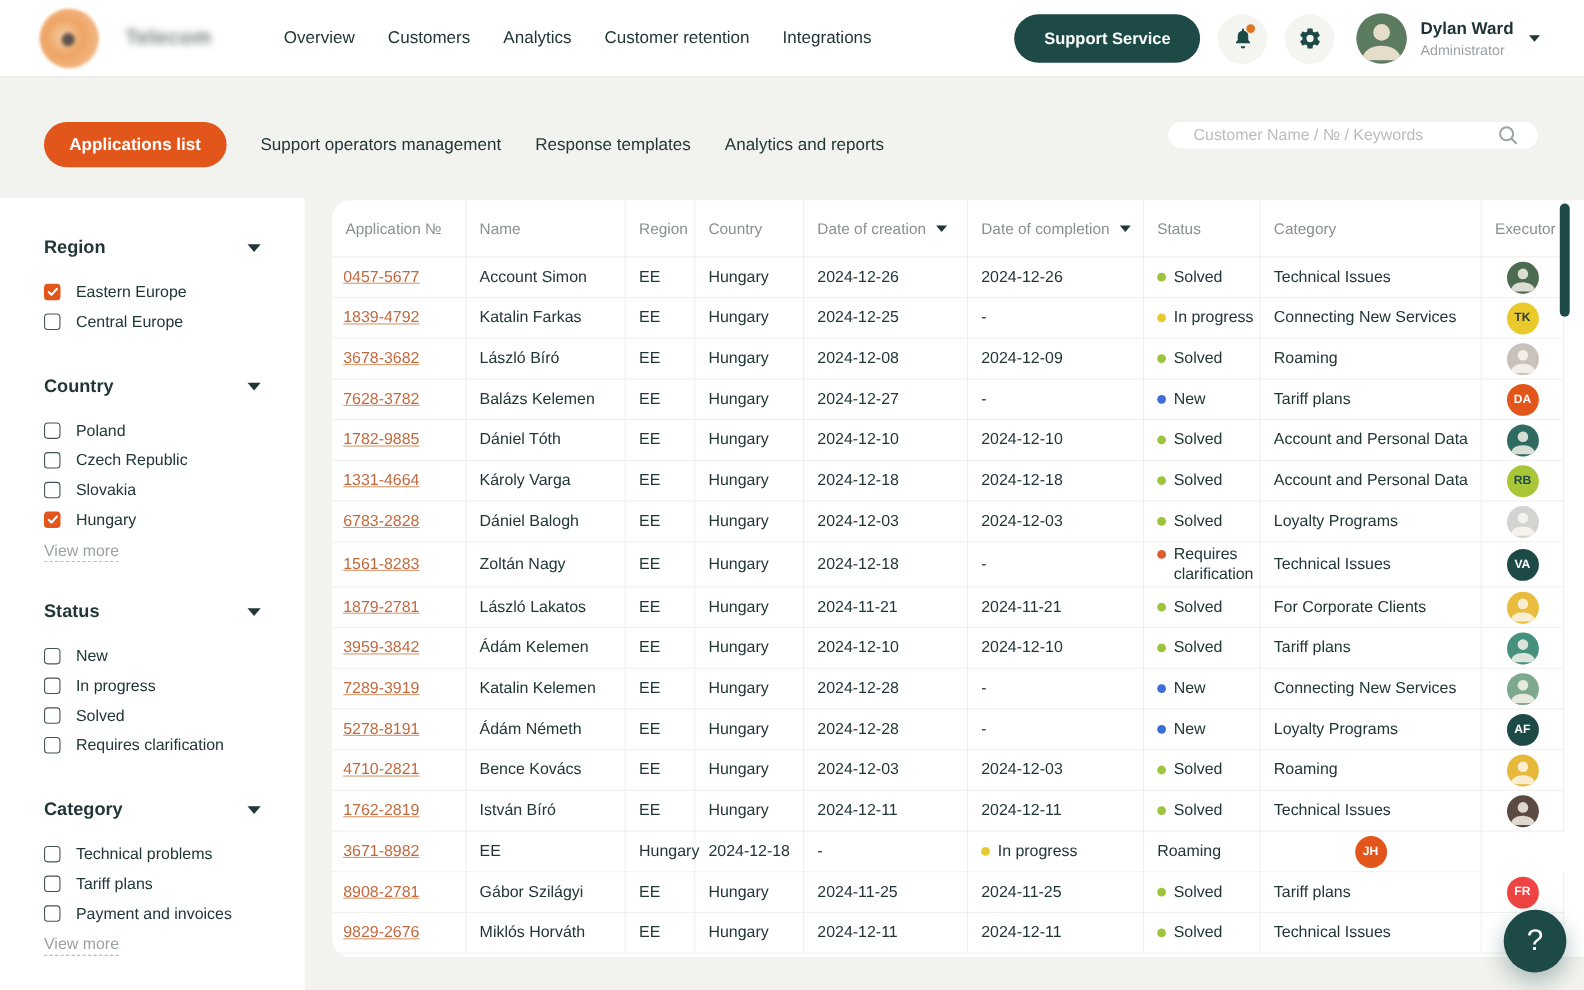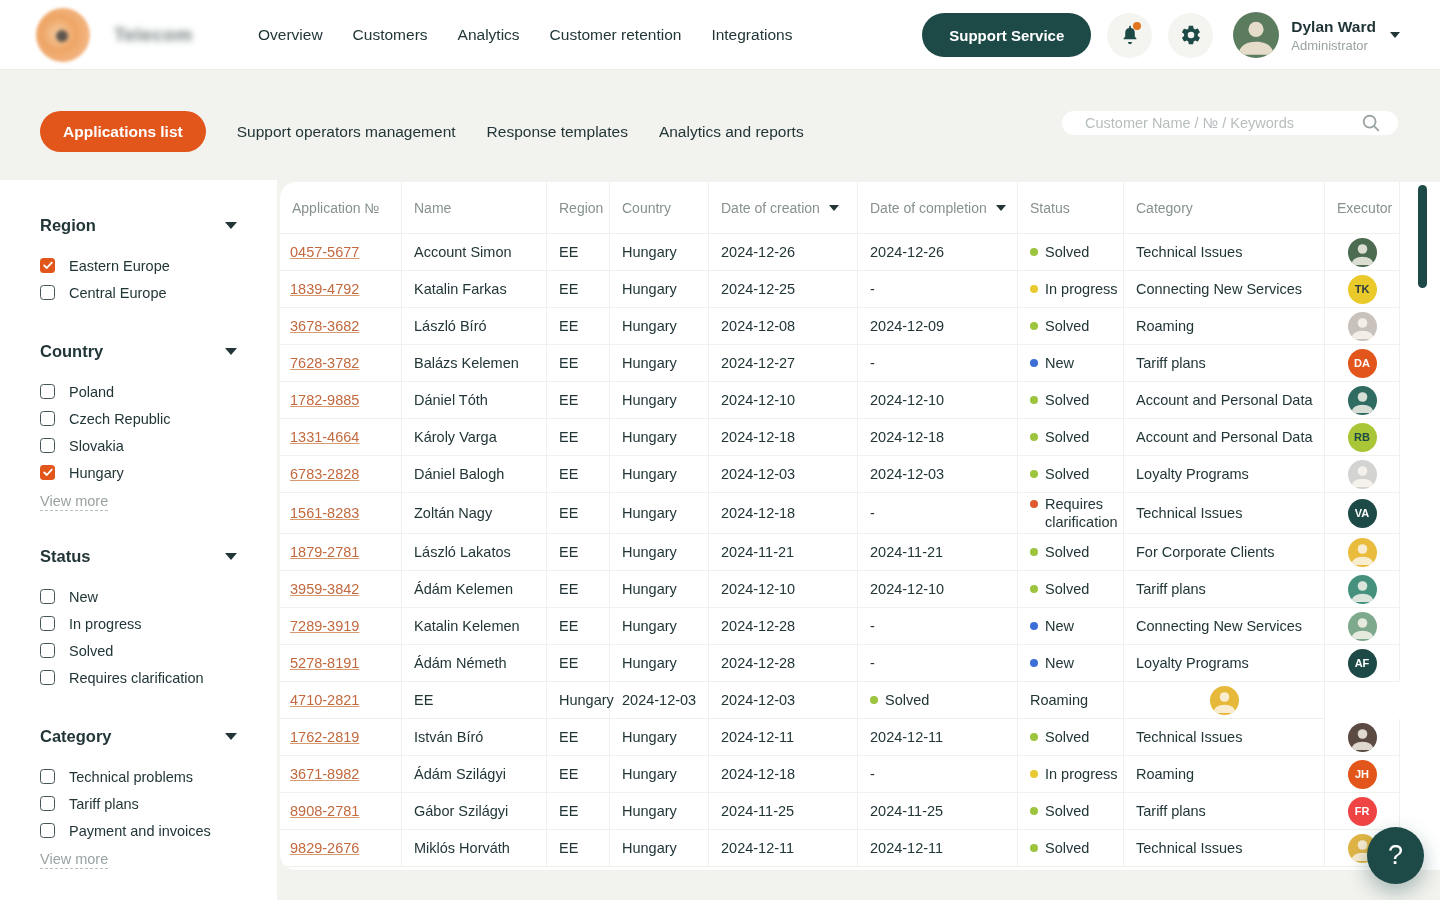--- a/index.html
+++ b/index.html
@@ -50,21 +50,21 @@
   .filter-title{font-size:16.5px;font-weight:700;}
   .chev{border-top:7px solid var(--text);border-left:6px solid transparent;border-right:6px solid transparent;}
   .filter-options{margin-top:17px;}
   .opt{display:flex;align-items:center;gap:14px;height:27px;cursor:pointer;}
   .cb{width:15px;height:15px;border:1.5px solid #445456;border-radius:3.5px;background:#fff;flex:none;display:flex;align-items:center;justify-content:center;}
   .cb.checked{border:none;background:var(--orange);}
   .cb svg{width:10px;height:9px;}
   .opt-label{font-size:14.5px;}
   .view-more{display:inline-block;margin-top:6px;font-size:14.5px;color:#9aa3a3;border-bottom:1px dashed #b9c0c0;cursor:pointer;line-height:1.25;}
   
-  .card{position:absolute;left:280px;top:182px;right:0;height:688px;background:#fff;border-radius:16px 0 0 16px;overflow:hidden;}
+  .card{position:absolute;left:302px;top:182px;right:0;height:688px;background:#fff;border-radius:16px 0 0 16px;overflow:hidden;}
   .thead,.tr{display:grid;grid-template-columns:122px 145px 63px 99px 149px 160px 106px 201px 75px 1fr;}
   .th{height:52px;display:flex;align-items:center;font-size:14px;color:var(--grey);padding-left:12px;border-right:1px solid var(--border);border-bottom:1px solid var(--border);}
   .th.gutter,.td.gutter{border:none;}
   .sort{margin-left:9px;border-top:6px solid var(--text);border-left:5px solid transparent;border-right:5px solid transparent;cursor:pointer;flex:none;}
   .td{min-height:37px;display:flex;align-items:center;font-size:14.5px;padding:2px 4px 2px 12px;border-right:1px solid var(--border);border-bottom:1px solid var(--border);}
   .td.col-app_no{padding-left:10px;}
   .app-link{color:var(--link);text-decoration:underline;text-decoration-color:#d79a6e;cursor:pointer;}
   .status{display:grid;grid-template-columns:15px 1fr;align-items:start;}
   .status-dot{width:8px;height:8px;border-radius:50%;margin-top:5px;}
   .status-label{line-height:18px;}
@@ -540,20 +540,21 @@
         <div class="td col-category">Loyalty Programs</div>
         <div class="td col-executor">
           <div class="avatar" style="background: rgb(29, 74, 71); color: rgb(255, 255, 255);">AF</div>
         </div>
         <div class="td gutter"></div>
       </div>
       <div class="tr">
         <div class="td col-app_no">
           <a class="app-link">4710-2821</a>
         </div>
+        <div class="td col-name">Bence Kovács</div>
         <div class="td col-region">EE</div>
         <div class="td col-country">Hungary</div>
         <div class="td col-date_creation">2024-12-03</div>
         <div class="td col-date_completion">2024-12-03</div>
         <div class="td col-status">
           <div class="status">
             <span class="status-dot" style="background: rgb(156, 196, 60);"></span>
             <span class="status-label">Solved</span>
           </div>
         </div>
@@ -591,21 +592,20 @@
               <path d="M3.5 27c0-5.5 5-8.3 11-8.3s11 2.8 11 8.3z" fill="rgba(252,248,240,.82)"></path>
             </svg>
           </div>
         </div>
         <div class="td gutter"></div>
       </div>
       <div class="tr">
         <div class="td col-app_no">
           <a class="app-link">3671-8982</a>
         </div>
-        <div class="td col-name">Ádám Szilágyi</div>
         <div class="td col-region">EE</div>
         <div class="td col-country">Hungary</div>
         <div class="td col-date_creation">2024-12-18</div>
         <div class="td col-date_completion">-</div>
         <div class="td col-status">
           <div class="status">
             <span class="status-dot" style="background: rgb(233, 201, 48);"></span>
             <span class="status-label">In progress</span>
           </div>
         </div>

